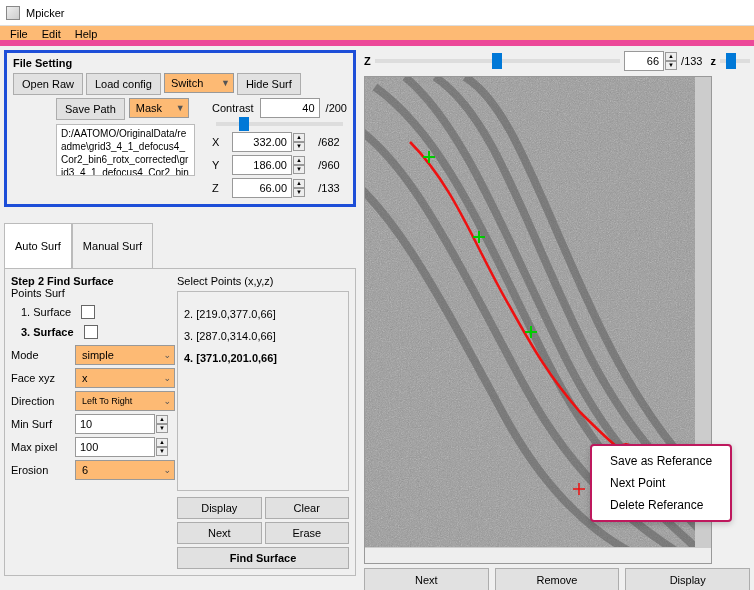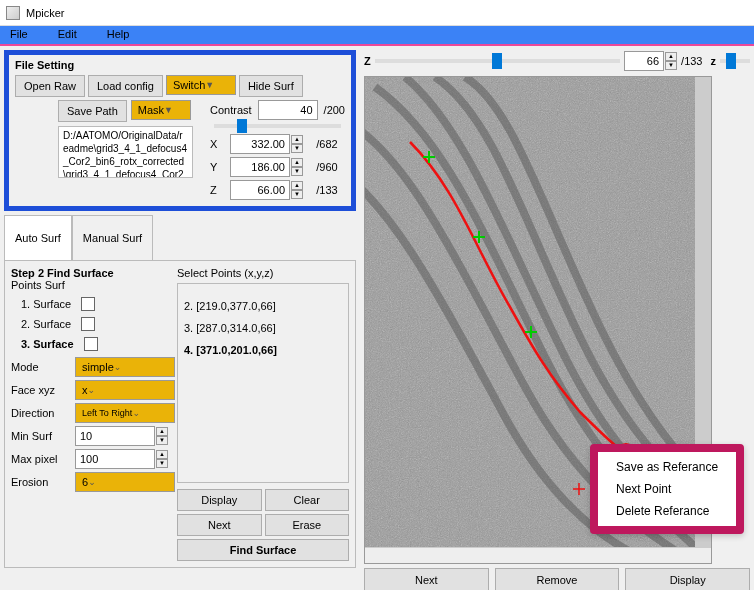--- a/index.html
+++ b/index.html
@@ -1,29 +1,29 @@
 <!DOCTYPE html>
 <html><head>
 <meta charset="utf-8">
 <style>
 * { box-sizing: border-box; margin: 0; padding: 0; font-family: "Segoe UI", Tahoma, sans-serif; font-size: 11px; }
 body { background: #f0f0f0; width: 754px; height: 590px; overflow: hidden; position: relative; }
 .titlebar { background: #fff; height: 26px; display: flex; align-items: center; padding: 0 6px; border-bottom: 1px solid #ddd; }
 .titlebar .icon { width: 14px; height: 14px; border: 1px solid #888; margin-right: 6px; background: linear-gradient(135deg,#eee,#ccc); }
-.menubar { background: #3b82f6; height: 20px; display: flex; gap: 30px; padding: 2px 10px; font-family: monospace; font-size: 12px; border-bottom: 2px solid #ec4899; }
+.menubar { background: #fdba74; height: 20px; display: flex; gap: 14px; padding: 2px 10px; font-family: monospace; font-size: 12px; border-bottom: 6px solid #ec4899; }
 .menubar span { cursor: default; }
 .main { display: flex; height: calc(100% - 46px); }
 .leftpane { width: 360px; padding: 4px; }
 .rightpane { flex: 1; padding: 4px; position: relative; }
-.group { border: 5px solid #1d4ed8; margin-bottom: 4px; padding: 4px 6px 6px 6px; background: #f0f0f0; }
+.group { border: 3px solid #1d4ed8; margin-bottom: 16px; padding: 4px 6px 6px 6px; background: #f0f0f0; }
 .group-title { font-weight: bold; font-size: 11px; margin-bottom: 4px; }
 .btnrow { display: flex; gap: 4px; margin-bottom: 4px; flex-wrap: wrap; }
 button.ui { background: #e1e1e1; border: 1px solid #adadad; height: 22px; padding: 0 8px; min-width: 60px; cursor: pointer; font-size: 11px; }
 button.ui.small { min-width: 50px; padding: 0 6px; }
-.combo { background: #eab308; border: 1px solid #999; height: 20px; display: flex; align-items: center; padding: 0 3px 0 6px; min-width: 60px; }
+.combo { background: #fdba74; border: 1px solid #999; height: 20px; display: flex; align-items: center; justify-content: space-between; padding: 0 3px 0 6px; min-width: 60px; }
 .combo .arrow { font-size: 9px; color: #555; }
 .pathbox { background: #fff; border: 1px solid #bbb; padding: 2px 4px; font-size: 10px; line-height: 1.3; height: 52px; overflow: hidden; word-break: break-all; }
 .numinput { background: #fff; border: 1px solid #999; height: 20px; width: 60px; text-align: right; padding-right: 4px; }
 .spinner { display: inline-flex; align-items: center; }
 .spinner .updn { display: flex; flex-direction: column; margin-left: 1px; }
 .spinner .updn span { font-size: 6px; line-height: 7px; border: 1px solid #999; background: #eee; width: 12px; text-align: center; cursor: pointer; }
 .coordgrid { display: grid; grid-template-columns: 14px auto auto; gap: 3px 6px; align-items: center; }
 .lbl { font-size: 11px; }
 .slash { font-size: 11px; }
 .tabs { display: flex; }
@@ -40,21 +40,21 @@
 .btnarea { display: grid; grid-template-columns: 1fr 1fr; gap: 3px; margin-top: 6px; }
 .btnarea .wide { grid-column: 1 / -1; font-weight: bold; }
 .topslider { display: flex; align-items: center; gap: 4px; height: 22px; margin-bottom: 4px; }
 .sliderbar { flex: 1; height: 4px; background: #ddd; position: relative; }
 .sliderbar .thumb { position: absolute; width: 10px; height: 16px; background: #0078d7; top: -6px; }
 .canvaswrap { border: 1px solid #999; width: 348px; height: 488px; position: relative; overflow: hidden; background: #888; }
 .canvaswrap svg { display: block; }
 .scrollbar-v { position: absolute; right: 0; top: 0; width: 16px; height: 100%; background: #eee; border-left: 1px solid #ccc; }
 .scrollbar-v .t, .scrollbar-h .t { background: #ccc; }
 .scrollbar-h { position: absolute; left: 0; bottom: 0; height: 16px; width: 100%; background: #eee; border-top: 1px solid #ccc; }
-.ctxmenu { position: absolute; background: #fff; border: 8px solid #be185d; border-radius: 4px; padding: 4px 0; box-shadow: 0 2px 6px rgba(0,0,0,.2); z-index: 100; }
+.ctxmenu { position: absolute; background: #fff; border: 2px solid #be185d; border-radius: 4px; padding: 4px 0; box-shadow: 0 2px 6px rgba(0,0,0,.2); z-index: 100; }
 .ctxmenu div { padding: 4px 18px; cursor: pointer; font-size: 12px; white-space: nowrap; }
 .bottombtns { display: flex; gap: 6px; margin-top: 4px; }
 .bottombtns button { flex: 1; height: 24px; }
 .annot { position: absolute; color: #e11; font-size: 14px; font-weight: bold; border: 2px solid #e11; border-radius: 50%; width: 18px; height: 18px; display: flex; align-items: center; justify-content: center; }
 .filesetting-row1 { display: flex; gap: 3px; margin-bottom: 3px; }
 .filesetting-row2 { display: flex; gap: 17px; padding-left: 43px; }
 .filesetting-left { width: 150px; }
 .filesetting-right { flex: 1; }
 .contrast-row { display: flex; align-items: center; gap: 6px; margin-bottom: 4px; }
 .cslider { flex: 1; height: 4px; background: #ddd; position: relative; margin: 0 4px; }
@@ -147,24 +147,20 @@
       <div class="tab active">Auto Surf</div>
       <div class="tab">Manual Surf</div>
     </div>
     <div class="tabbody">
       <div class="twocol">
         <div class="colA">
           <div class="step-title">Step 2 Find Surface</div>
           <div class="lbl">Points Surf</div>
           <div class="surfrow">
               <span>1. Surface</span>
-              <span class="chk"></span>
-            </div>
-          <div class="surfrow">
-              <span>2. Surface</span>
               <span class="chk"></span>
             </div>
           <div class="surfrow" style="font-weight:bold">
               <span>3. Surface</span>
               <span class="chk"></span>
             </div>
 
           <div class="formrow">
               <span class="lbl">Mode</span>
               <div class="combo">

